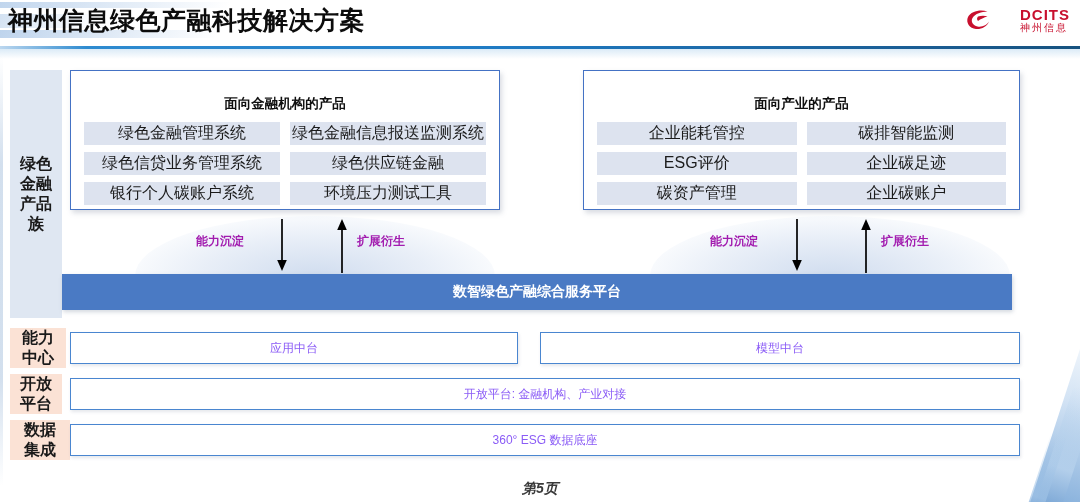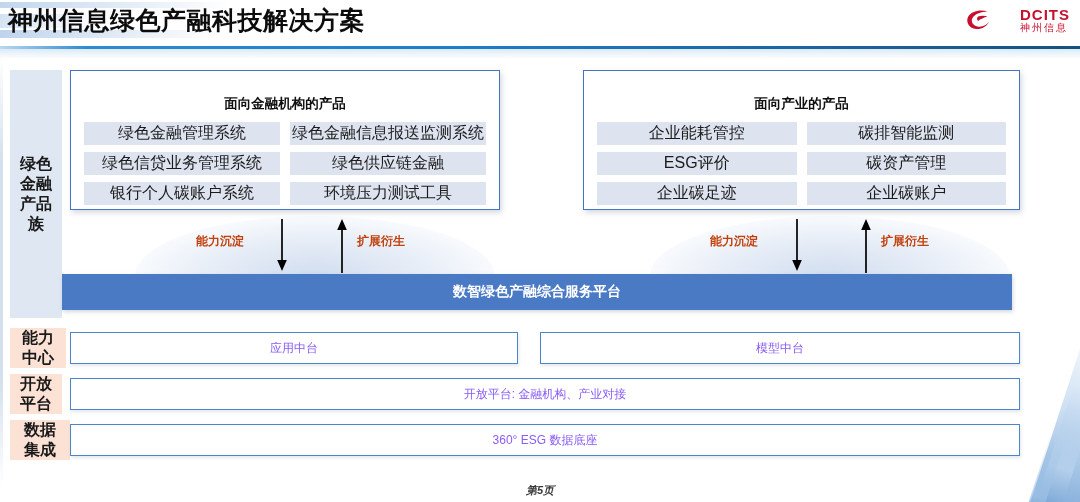--- a/index.html
+++ b/index.html
@@ -164,21 +164,21 @@
   
   .dome {
     position: absolute;
     border-radius: 50% 50% 0 0 / 100% 100% 0 0;
     background: radial-gradient(ellipse at 50% 100%, rgba(206,219,238,.95) 0%, rgba(225,233,245,.75) 45%, rgba(243,247,252,.35) 75%, rgba(255,255,255,0) 100%);
   }
   .flow-label {
     position: absolute;
     font-size: 12px;
     font-weight: bold;
-    color: #c2410c;
+    color: #a21caf;
     white-space: nowrap;
   }
   .arrow { position: absolute; }
 
   
   .platform {
     position: absolute;
     background: #4a7ac4;
     display: flex;
     align-items: center;
@@ -201,21 +201,21 @@
     font-size: 12px;
     color: #8b5cf6;
     box-shadow: 1px 2px 3px rgba(140,150,170,.22);
   }
 
   .footer {
     position: absolute;
     left: 0; bottom: 4px;
     width: 1080px;
     text-align: center;
-    font-size: 11px;
+    font-size: 14px;
     font-style: italic;
     font-weight: bold;
     color: #3a3a3a;
     margin-top: 44px;
   }
 </style>
 </head>
 <body>
 
 <div id="slide">
@@ -271,22 +271,22 @@
       <div class="chip">环境压力测试工具</div>
     </div>
   </div>
 
   <div class="panel" style="left:583px; top:70px; width:437px; height:140px;">
     <div class="panel-title">面向产业的产品</div>
     <div class="chip-grid">
       <div class="chip">企业能耗管控</div>
       <div class="chip">碳排智能监测</div>
       <div class="chip">ESG评价</div>
+      <div class="chip">企业碳足迹</div>
       <div class="chip">碳资产管理</div>
-      <div class="chip">企业碳足迹</div>
       <div class="chip">企业碳账户</div>
     </div>
   </div>
 
   <div class="dome" style="left:135px; top:216px; width:360px; height:60px;"></div>
   <div class="dome" style="left:650px; top:216px; width:360px; height:60px;"></div>
 
   <div class="flow-label" style="left:196px; top:233px;">能力沉淀</div>
   <svg class="arrow" style="left:274px; top:219px;" width="16" height="54" viewBox="0 0 16 54">
     <line x1="8" y1="0" x2="8" y2="44" stroke="#000" stroke-width="1.7"></line>

